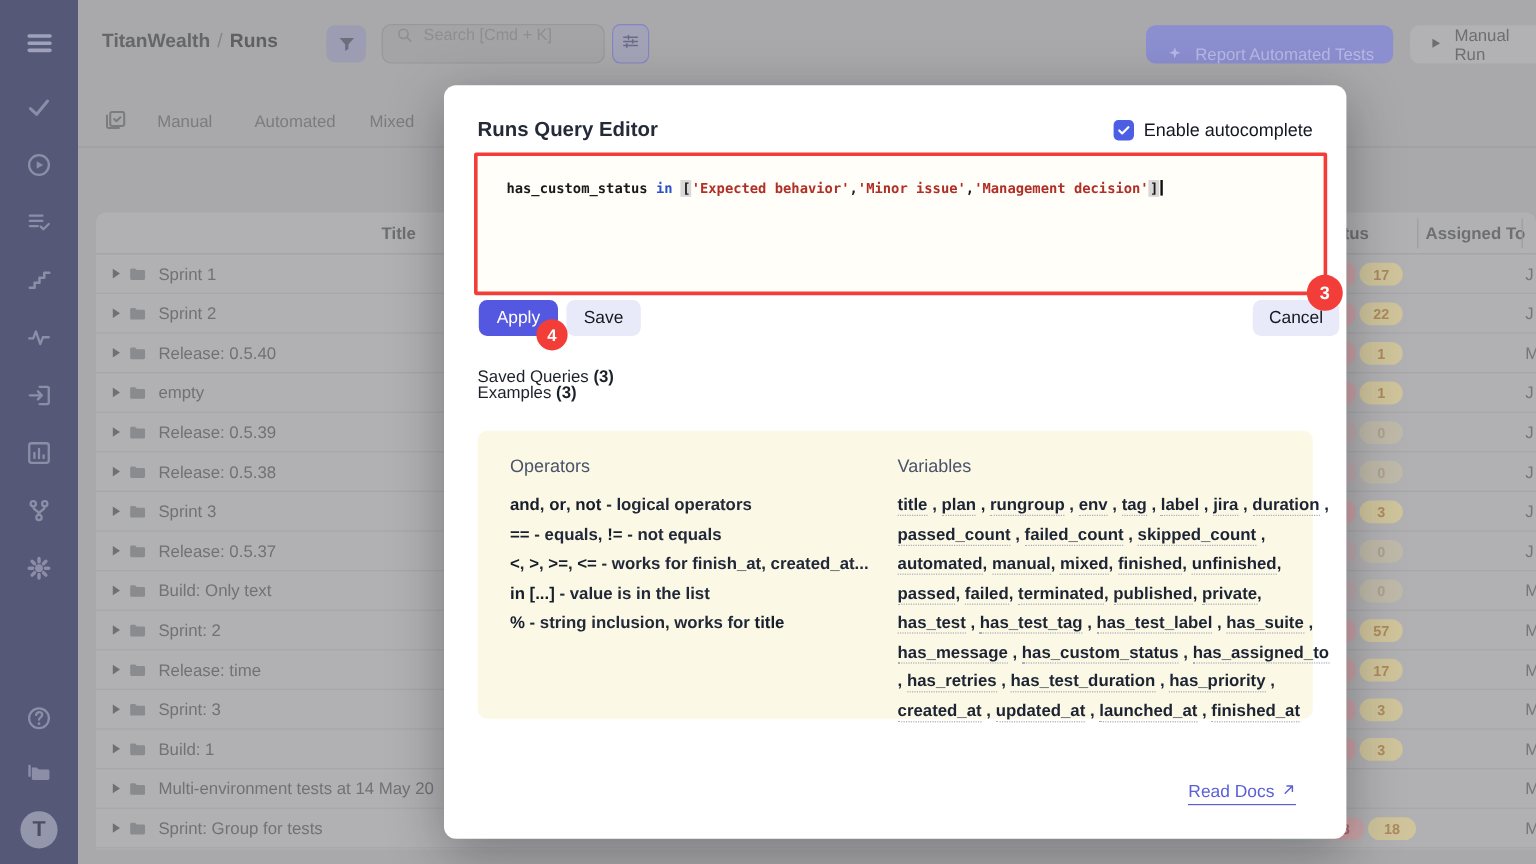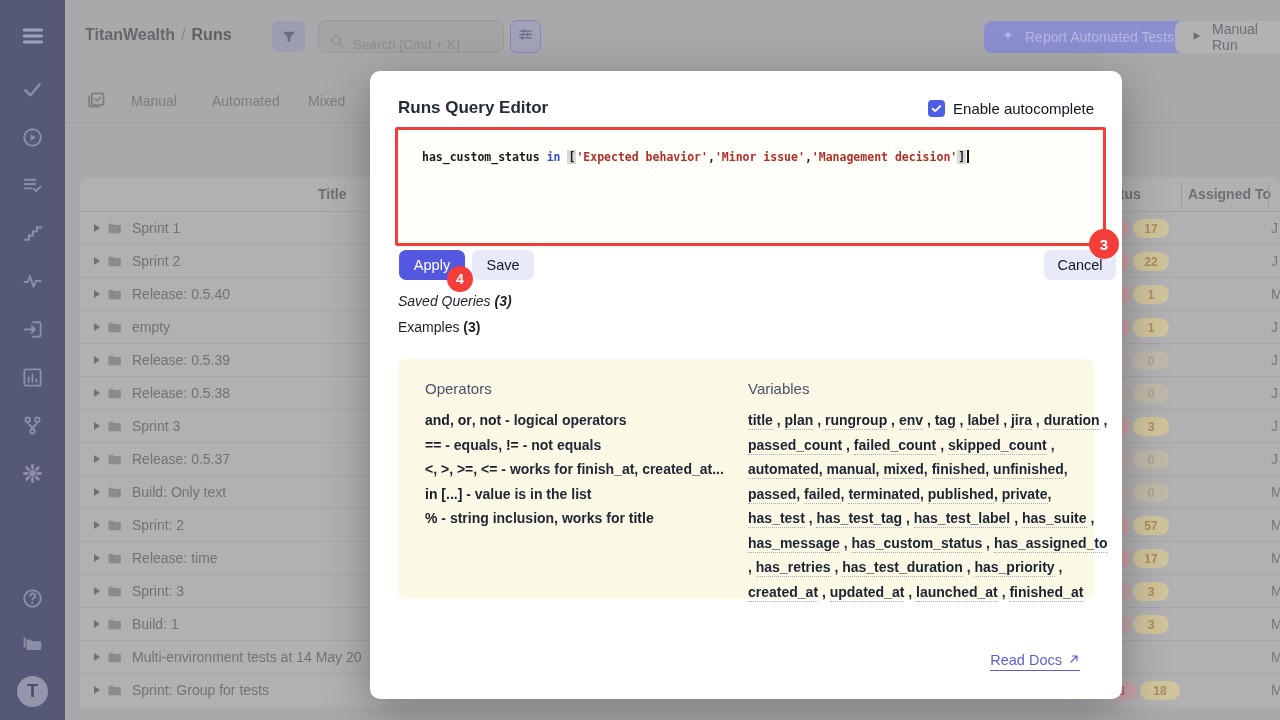--- a/index.html
+++ b/index.html
@@ -12,23 +12,23 @@
   .side-nav { position:absolute; top:78px; left:0; right:0; display:flex; flex-direction:column; align-items:center; gap:25px; color:#8c8ea8; }
   .side-bottom { position:absolute; bottom:13px; left:0; right:0; display:flex; flex-direction:column; align-items:center; gap:21px; color:#8c8ea8; }
   .side-ic svg { display:block; }
   .logo-circle { width:31px; height:31px; border-radius:50%; background:#9496ab; color:#4b4d68; font-weight:bold; font-size:18px; display:flex; align-items:center; justify-content:center; }
 
   
   .crumb { position:absolute; left:85px; top:26px; font-size:16px; font-weight:bold; color:#66676b; z-index:1; }
   .crumb .sep { color:#85868a; font-weight:normal; padding:0 6px; }
   .crumb .page { color:#5f6064; }
   .btn-filter { position:absolute; left:272px; top:21px; width:33px; height:31px; border-radius:7px; background:#9c9db2; color:#6c6e7e; display:flex; align-items:center; justify-content:center; z-index:1; }
-  .searchbox { position:absolute; left:318px; top:20px; width:186px; height:33px; border-radius:8px; border:1px solid #98989c; background:#a4a4a6; display:flex; align-items:flex-end; gap:8px; padding:0 10px; color:#8d8e92; font-size:13.5px; z-index:1; }
+  .searchbox { position:absolute; left:318px; top:20px; width:186px; height:33px; border-radius:8px; border:1px solid #98989c; background:#a4a4a6; display:flex; align-items:flex-start; gap:8px; padding:0 10px; color:#8d8e92; font-size:13.5px; z-index:1; }
   .btn-sliders { position:absolute; left:510px; top:20px; width:31px; height:33px; border-radius:7px; border:1.5px solid #8385c5; background:#a2a3b6; color:#696b88; display:flex; align-items:center; justify-content:center; z-index:1; }
-  .btn-report { position:absolute; left:955px; top:21px; height:32px; padding:16px 16px; border-radius:8px; background:#8b8ecf; color:#b6b8e4; font-size:14px; display:flex; align-items:center; gap:9px; z-index:1;margin-left:29px; }
+  .btn-report { position:absolute; left:955px; top:21px; height:32px; padding:16px 16px; border-radius:8px; background:#8b8ecf; color:#b6b8e4; font-size:14px; display:flex; gap:9px; z-index:1; }
   .btn-manual { position:absolute; left:1175px; top:21px; height:32px; width:116px; padding:0 14px; border-radius:8px; background:#b2b2b5; color:#6d6e72; font-size:14px; display:flex; align-items:center; gap:9px; z-index:1; }
 
   
   .tab-icon { position:absolute; left:86px; top:90px; color:#7b7c80; z-index:1; }
   .tabs { position:absolute; top:93px; left:0; height:20px; z-index:1; }
   .tabs span { position:absolute; font-size:14px; color:#7b7c80; white-space:nowrap; }
   .hdiv { position:absolute; left:65px; right:0; top:122px; height:1px; background:#9e9ea1; z-index:1; }
 
   
   .card { position:absolute; left:80px; top:177px; width:1200px; height:531px; background:#b1b1b3; border-radius:8px 8px 0 0; z-index:1; }
@@ -64,21 +64,21 @@
   .q-cursor { display:inline-block; width:2px; height:13px; background:#111; vertical-align:-2px; margin-left:1px; }
   .ann { position:absolute; border-radius:50%; background:#f23d38; color:#fff; font-weight:bold; display:flex; align-items:center; justify-content:center; z-index:12; }
   .ann-3 { left:719px; top:158px; width:30px; height:30px; font-size:15px; }
   .ann-4 { left:77px; top:195px; width:26px; height:26px; font-size:14px; }
   .m-btn { position:absolute; top:179px; height:30px; border-radius:7px; font-size:14.5px; display:flex; align-items:center; justify-content:center; border:none; font-family:inherit; }
   .m-apply { left:29px; width:66px; background:#5457e0; color:#ffffff; }
   .m-save { left:102px; width:62px; background:#e8eaf9; color:#15181e; }
   .m-cancel { left:674px; width:72px; background:#e8eaf9; color:#15181e; }
   .m-link-line { position:absolute; left:28px; font-size:14px; color:#1b202a; }
   .m-link-line b { font-weight:bold; }
-  .m-saved { top:222px;font-style:italic; }
+  .m-saved { top:234px; }
   .m-examples { top:248px; }
   .m-panel { position:absolute; left:28px; top:288px; width:696px; height:240px; background:#fcf8e6; border-radius:8px; }
   .p-col { position:absolute; top:21px; }
   .p-col1 { left:27px; }
   .p-col2 { left:350px; }
   .p-head { font-size:15px; color:#49536a; margin-bottom:11px; }
   .op-line { font-size:14px; color:#212938; line-height:24.5px; white-space:nowrap;font-weight:bold; }
   .op-line b { color:#171e2b; }
   .var-line { font-size:14px; font-weight:bold; color:#1c2433; line-height:24.5px; white-space:nowrap; }
   .var-line .v { border-bottom:1.5px dotted #a8adb8; padding-bottom:1px; }

